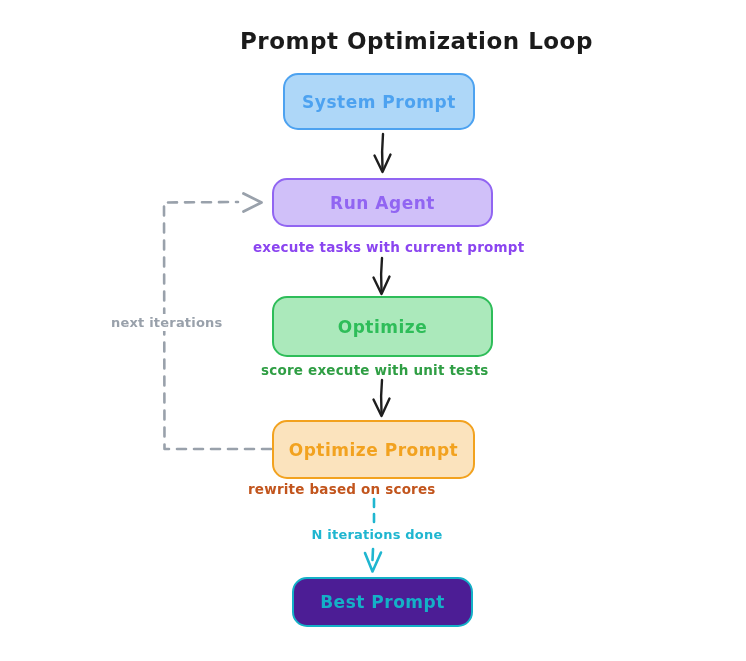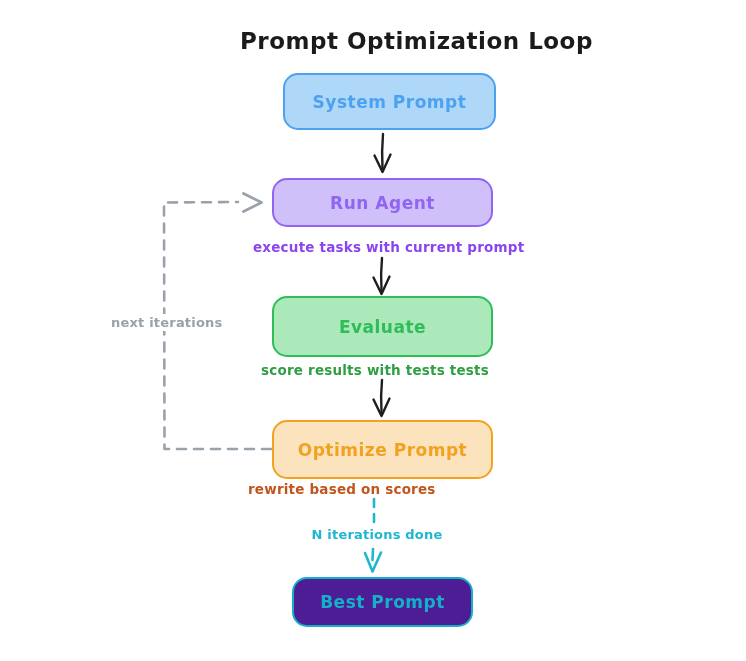--- a/index.html
+++ b/index.html
@@ -81,43 +81,43 @@
       <path d="M373 549 L372.5 560"></path>
       <path d="M365 553 L372.5 571.5 L381 552.5"></path>
     </g>
 
     <g stroke="#99a1ab" stroke-width="2.6" fill="none" stroke-linecap="round" stroke-linejoin="round">
       <path stroke-dasharray="9 8" d="M271 449 L164.5 449 L164 202.5 L238 202"></path>
       <path stroke-width="2.8" d="M243.5 193.5 L261.5 202.5 L243.5 211.5"></path>
     </g>
   </svg>
 
-  <div class="node" style="left: 283px; top: 73px; width: 213px; height: 57px; background: rgb(174, 215, 248); border-color: rgb(77, 162, 240); color: rgb(77, 162, 240);">
+  <div class="node" style="left: 283px; top: 73px; width: 192px; height: 57px; background: rgb(174, 215, 248); border-color: rgb(77, 162, 240); color: rgb(77, 162, 240);">
     <span>System Prompt</span>
   </div>
 
   <div class="node" style="left: 272px; top: 178px; width: 221px; height: 49px; background: rgb(208, 192, 249); border-color: rgb(145, 101, 242); color: rgb(145, 101, 242);">
     <span>Run Agent</span>
   </div>
 
   <div class="node" style="left: 272px; top: 296px; width: 221px; height: 61px; background: rgb(171, 233, 187); border-color: rgb(46, 189, 89); color: rgb(46, 189, 89);">
-    <span>Evaluate</span>
+    <span>Optimize</span>
   </div>
 
-  <div class="node" style="left: 272px; top: 420px; width: 221px; height: 59px; background: rgb(251, 227, 189); border-color: rgb(242, 162, 31); color: rgb(242, 162, 31);">
+  <div class="node" style="left: 272px; top: 420px; width: 203px; height: 59px; background: rgb(251, 227, 189); border-color: rgb(242, 162, 31); color: rgb(242, 162, 31);">
     <span>Optimize Prompt</span>
   </div>
 
   <div class="node" style="left: 292px; top: 577px; width: 181px; height: 50px; background: #4c1d95; border-color: rgb(20, 176, 199); color: rgb(20, 176, 199);">
     <span>Best Prompt</span>
   </div>
 
   <div class="annotation" style="left: 253px; top: 239px; width: 262px; color: rgb(139, 69, 240);">execute tasks with current prompt</div>
 
-  <div class="annotation" style="left: 261px; top: 362px; width: 262px; color: rgb(47, 158, 68);">score results with tests tests</div>
+  <div class="annotation" style="left: 261px; top: 362px; width: 262px; color: rgb(47, 158, 68);">score execute with unit tests</div>
 
   <div class="annotation" style="left: 248px; top: 481px; width: 262px; color: rgb(194, 85, 29);">rewrite based on scores</div>
 
   <div class="edge-label" style="left: 247px; top: 527px; width: 260px; color: rgb(31, 182, 208);">N iterations done</div>
 
   <div class="edge-label on-line" style="left: 109px; top: 314px; width: 108px; color: rgb(153, 161, 171);">next iterations</div>
 
 </div>
 
 </body></html>

